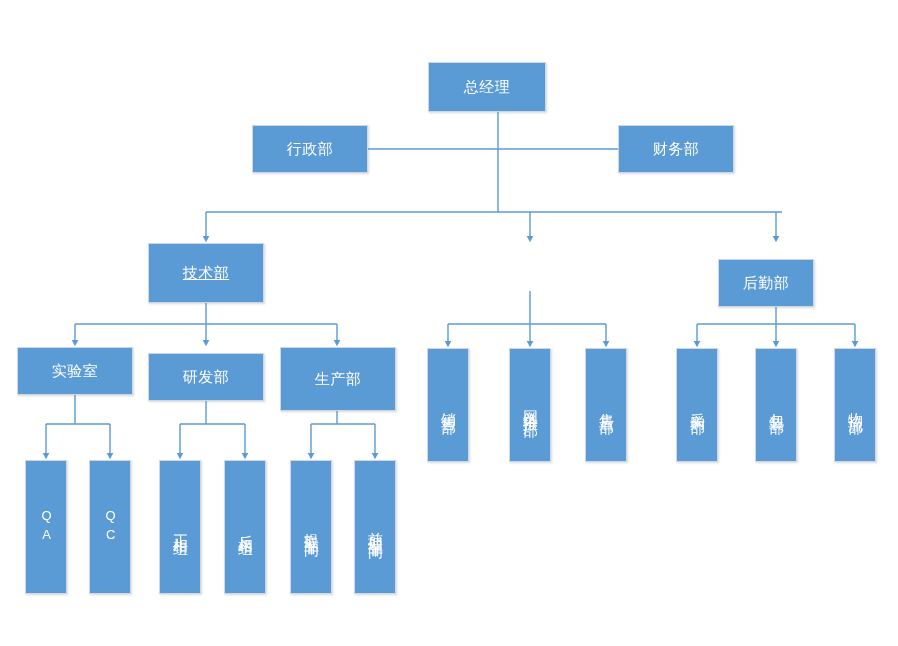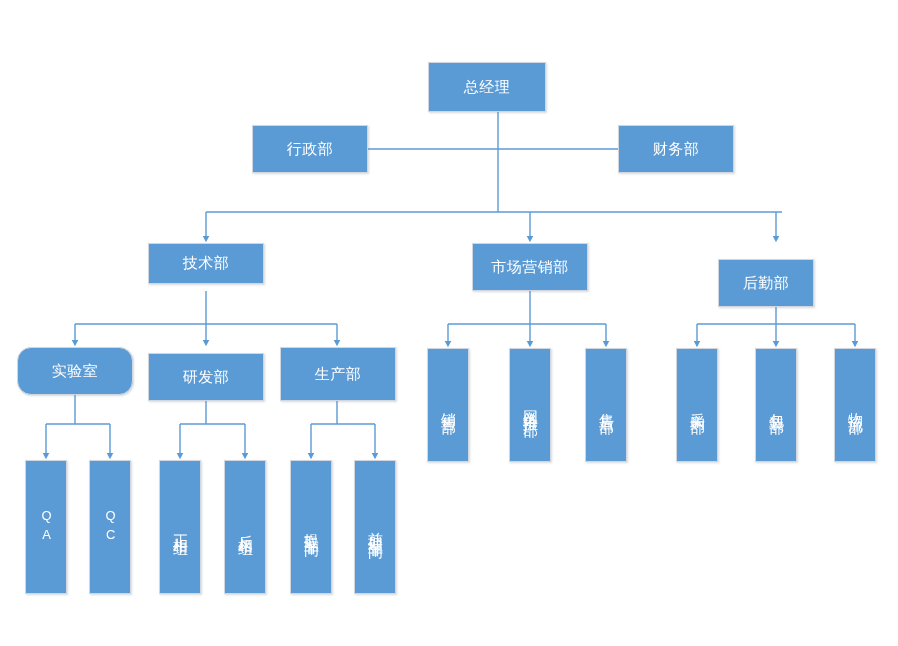--- a/index.html
+++ b/index.html
@@ -113,37 +113,34 @@
     <span>总经理</span>
   </div>
 
   <div class="node" style="left:240px; top:125px; width:116px; height:48px;margin-left:12px;">
     <span>行政部</span>
   </div>
   <div class="node" style="left:618px; top:125px; width:116px; height:48px;justify-content:center;">
     <span>财务部</span>
   </div>
 
-  <div class="node" style="left:148px; top:243px; width:116px; height:41px;">
+  <div class="node" style="left:148px; top:243px; width:116px; height:60px;text-decoration:underline;">
     <span>技术部</span>
-  </div>
-  <div class="node" style="left:472px; top:243px; width:116px; height:48px;">
-    <span>市场营销部</span>
   </div>
   <div class="node" style="left:718px; top:243px; width:96px; height:48px;margin-top:16px;">
     <span>后勤部</span>
   </div>
 
-  <div class="node" style="left:17px; top:347px; width:116px; height:48px;border-radius:14px;">
+  <div class="node" style="left:17px; top:347px; width:116px; height:48px;">
     <span>实验室</span>
   </div>
   <div class="node" style="left:148px; top:353px; width:116px; height:48px;">
     <span>研发部</span>
   </div>
-  <div class="node" style="left:280px; top:347px; width:116px; height:54px;">
+  <div class="node" style="left:280px; top:347px; width:116px; height:64px;">
     <span>生产部</span>
   </div>
 
   <div class="node vert" style="left:427px; top:348px; width:42px; height:114px;">
     <span>销售部</span>
   </div>
   <div class="node vert" style="left:509px; top:348px; width:42px; height:114px;">
     <span>网络推广部</span>
   </div>
   <div class="node vert" style="left:585px; top:348px; width:42px; height:114px;">

